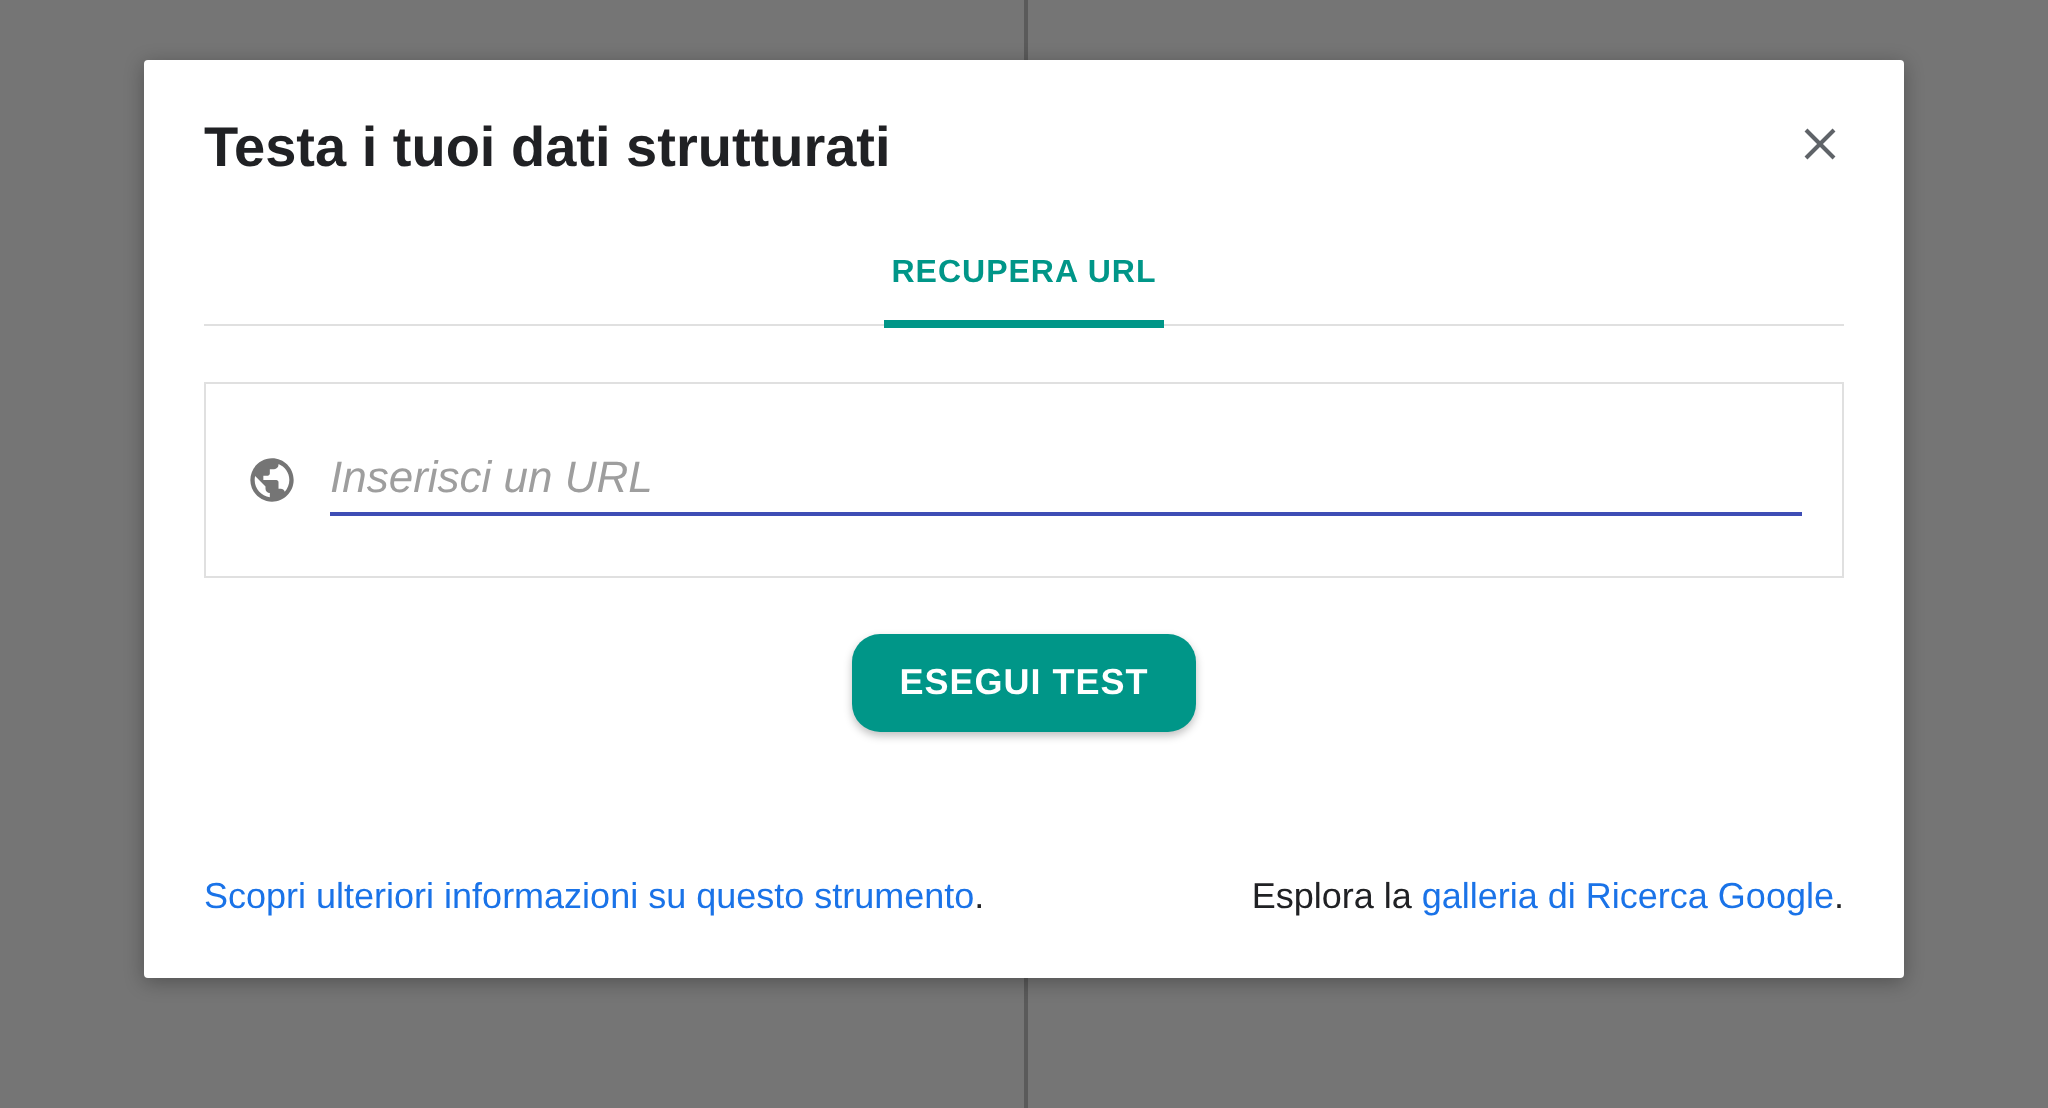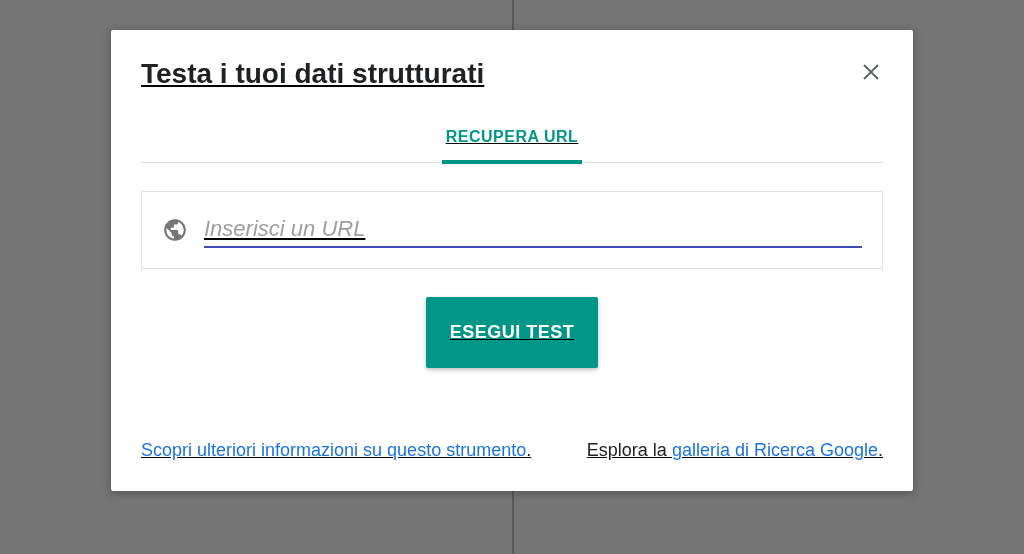--- a/index.html
+++ b/index.html
@@ -21,27 +21,26 @@
     .backdrop-divider {
       position: absolute;
       top: 0;
       left: 50%;
       width: 2px;
       height: 100%;
       background: #5a5a5a;
     }
     .dialog {
       background: #fff;
-      width: 802px;
+      width: 880px;
       border-radius: 2px;
       box-shadow: 0 2px 10px rgba(0,0,0,0.3);
       padding: 28px 30px 30px 30px;
       position: relative;
       z-index: 1;
-      text-decoration: underline;
     }
     .dialog-header {
       display: flex;
       justify-content: space-between;
       align-items: flex-start;
     }
     .dialog-title {
       font-size: 28px;
       font-weight: bold;
       color: #202124;
@@ -75,21 +74,21 @@
       margin-bottom: -2px;
       text-align: center;
     }
     .tab.active {
       color: #009688;
       border-bottom: 4px solid #009688;
     }
     .input-container {
       margin-top: 28px;
       border: 1px solid #e0e0e0;
-      padding: 20px 20px;
+      padding: 30px 20px;
       display: flex;
       align-items: center;
       gap: 16px;
     }
     .globe-icon {
       width: 26px;
       height: 26px;
       color: #757575;
       flex-shrink: 0;
     }
@@ -117,24 +116,24 @@
       justify-content: center;
       margin-top: 28px;
     }
     .run-button {
       background: #009688;
       color: #fff;
       border: none;
       font-size: 18px;
       font-weight: 600;
       letter-spacing: 0.5px;
-      padding: 25px 24px;
+      padding: 14px 24px;
       cursor: pointer;
       box-shadow: 0 2px 4px rgba(0,0,0,0.25);
-      border-radius: 2px;
+      border-radius: 14px;
     }
     .footer-links {
       display: flex;
       justify-content: space-between;
       margin-top: 72px;
       font-size: 18px;
       color: #202124;
     }
     .footer-links a {
       color: #1a73e8;

